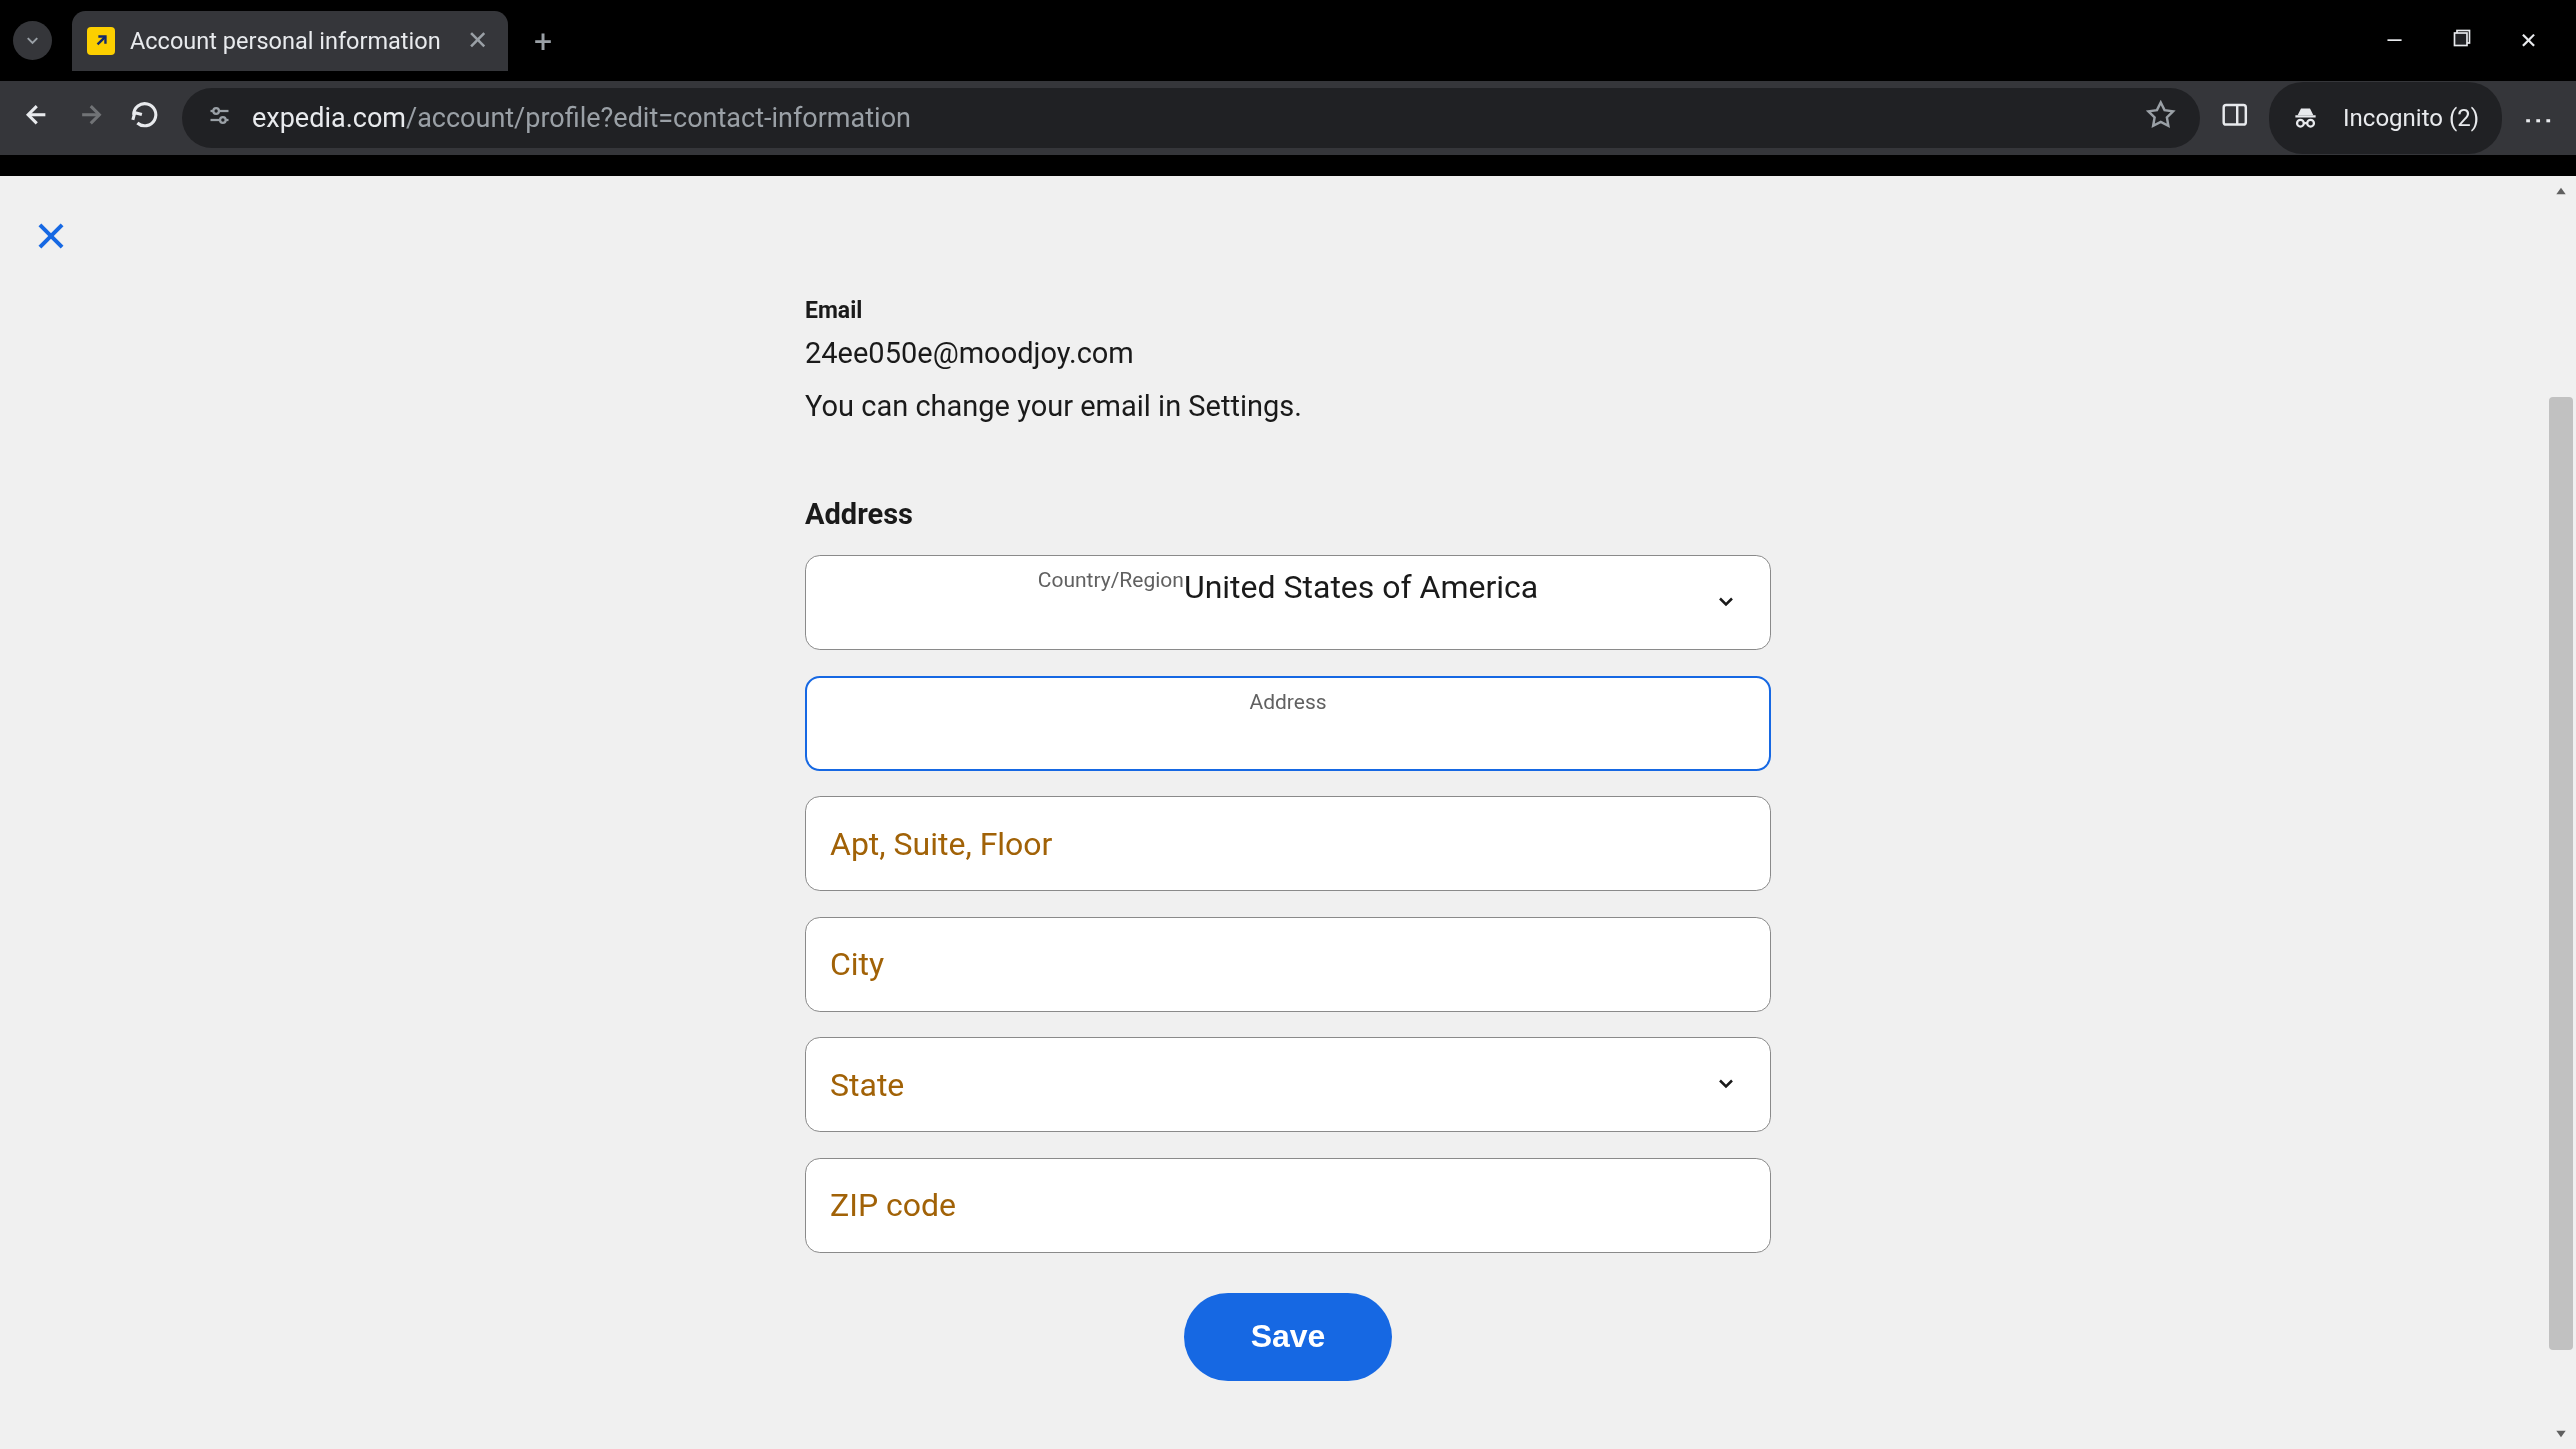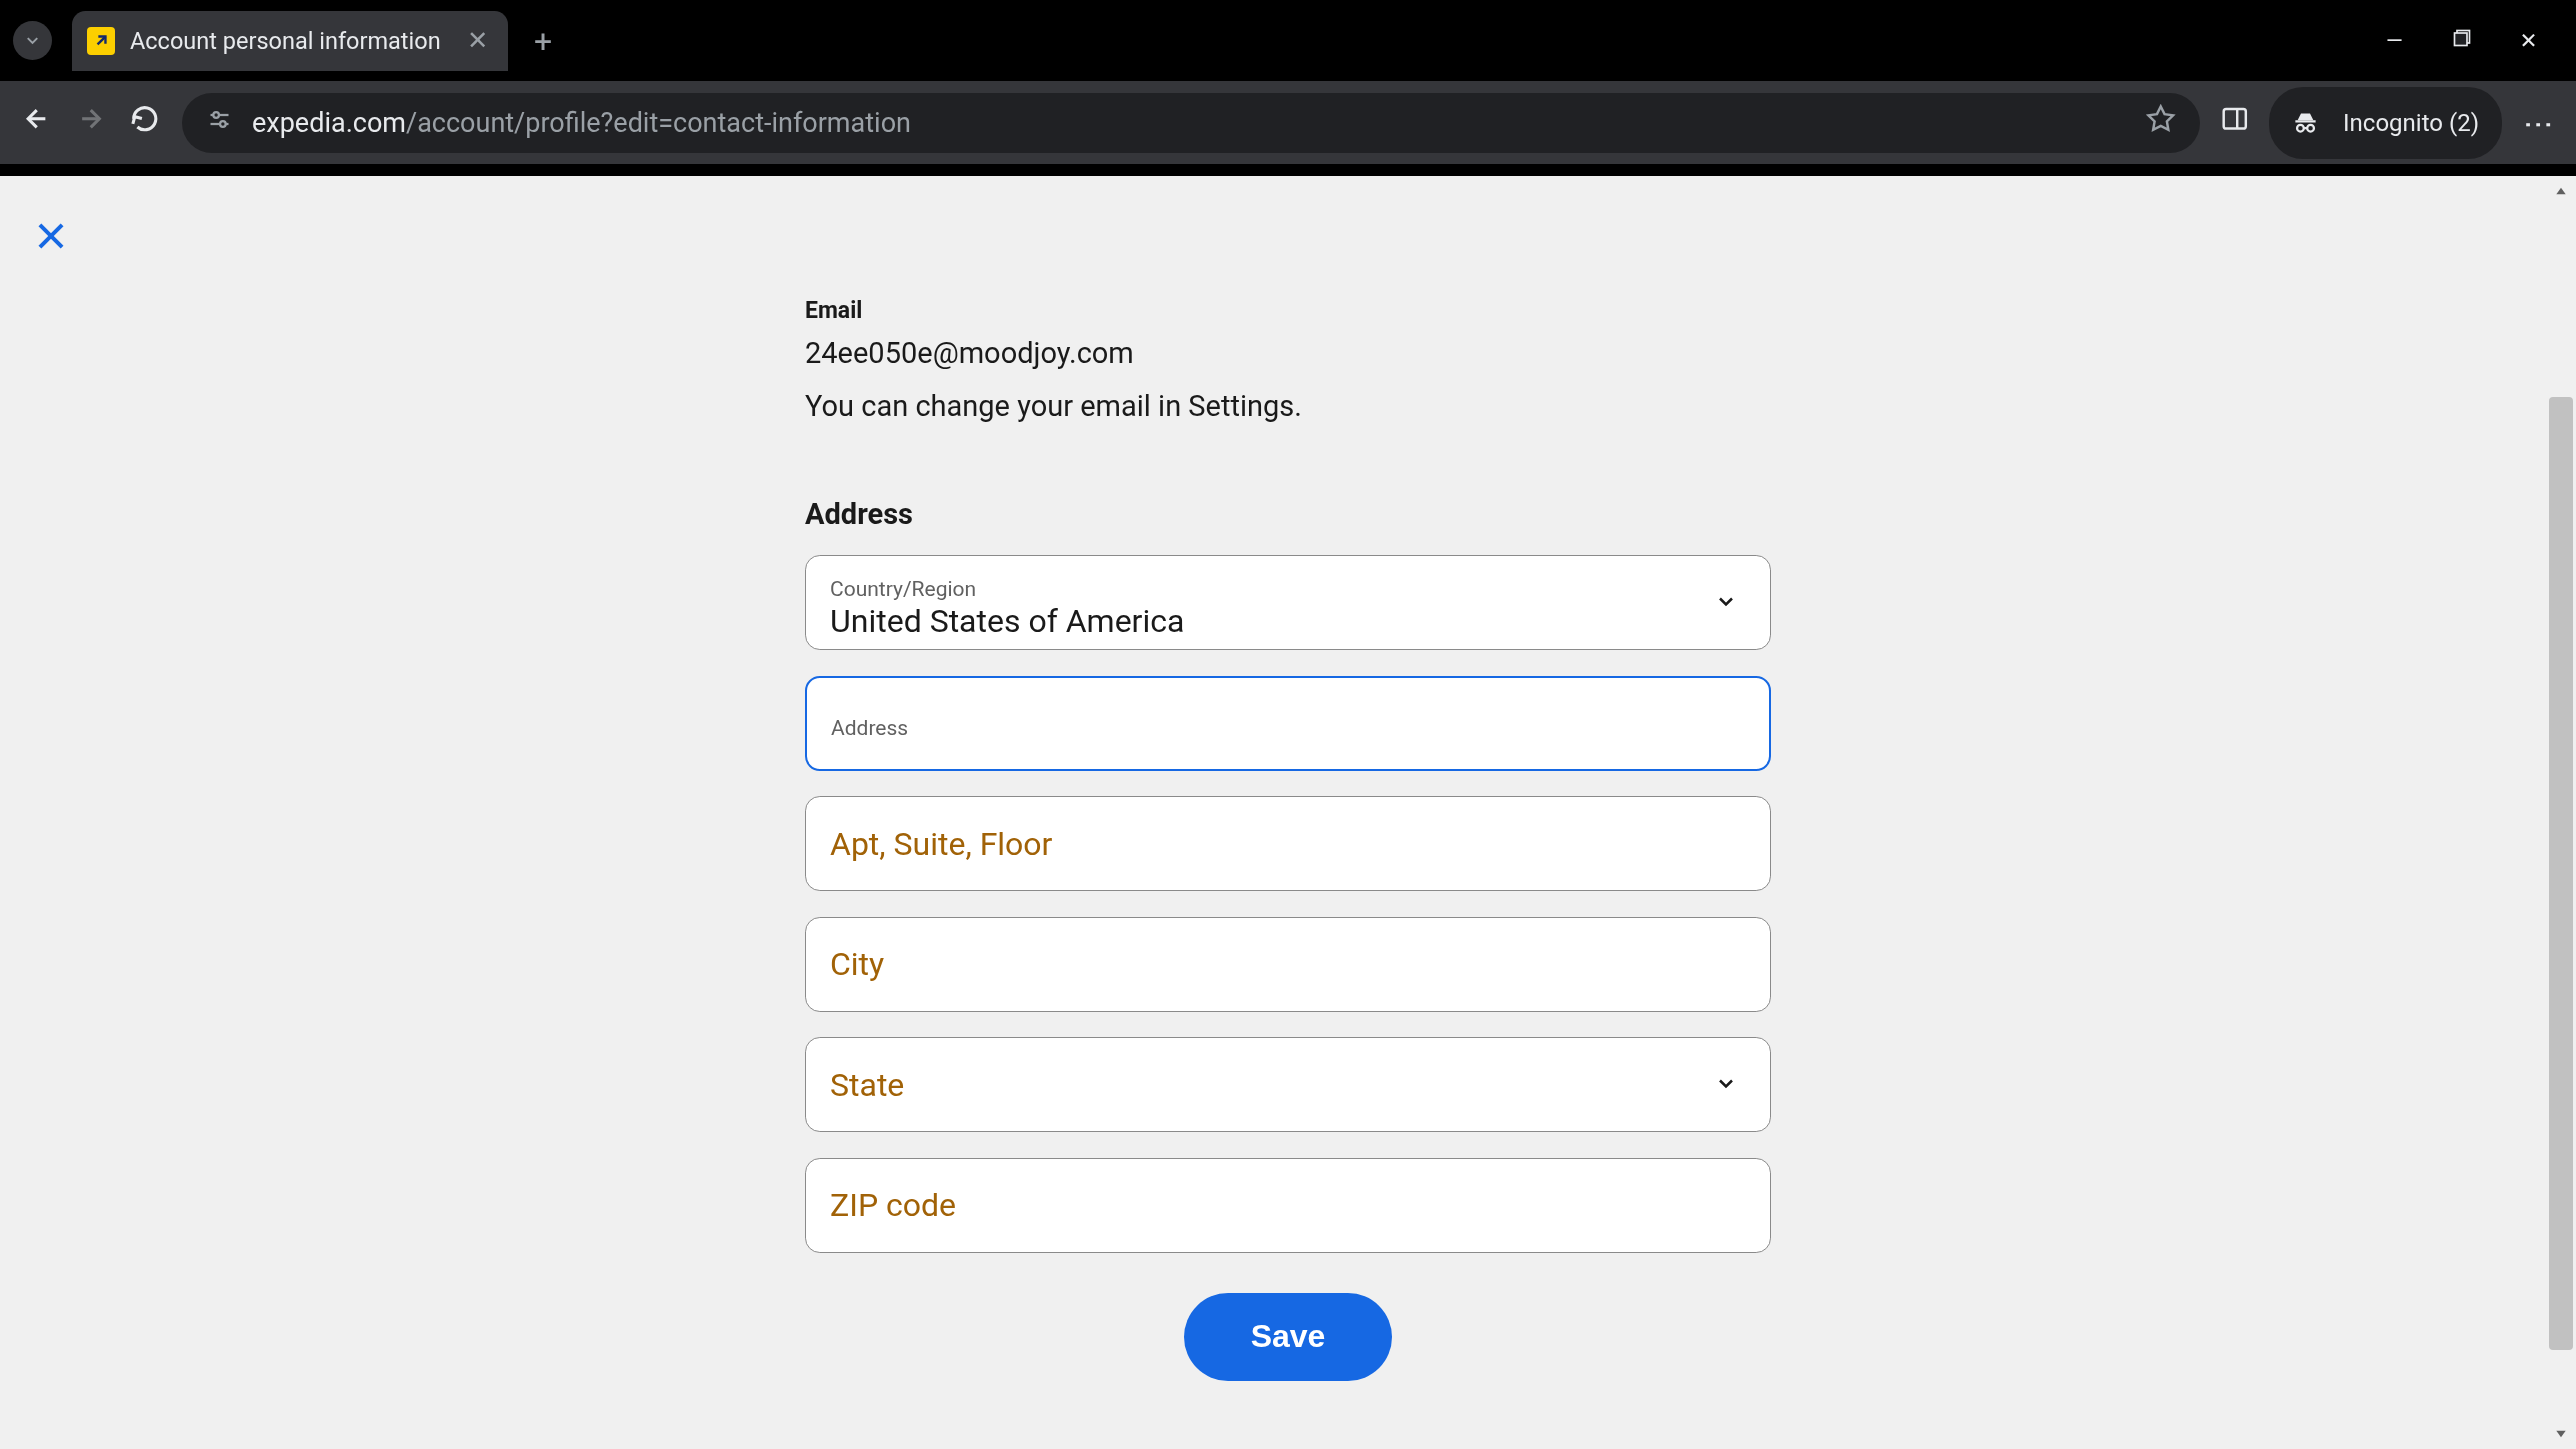--- a/index.html
+++ b/index.html
@@ -76,21 +76,21 @@
     }
     .win-ctrl {
       color: #e8eaed;
       font-size: 21.5px;
       width: 27px;
       text-align: center;
     }
     .nav-bar {
       display: flex;
       align-items: center;
-      height: 83px;
+      height: 74px;
       padding: 0 20px;
       gap: 20px;
       background: #35363a;
     }
     .nav-btn {
       color: #9aa0a6;
       font-size: 29.5px;
       width: 34px;
       text-align: center;
     }
@@ -195,21 +195,21 @@
       margin-bottom: 25.5px;
       height: 95px;
       display: flex;
       align-items: center;
       padding: 0 24px;
     }
     .field.focused {
       border: 2.7px solid #1668e3;
     }
     .field.with-label {
-      flex-direction: column;
+      flex-direction: row;
       align-items: flex-start;
       justify-content: center;
       padding-top: 12px;
     }
     .field-small-label {
       font-size: 21px;
       color: #616161;
       margin-bottom: 1.3px;
     }
     .field-value {

